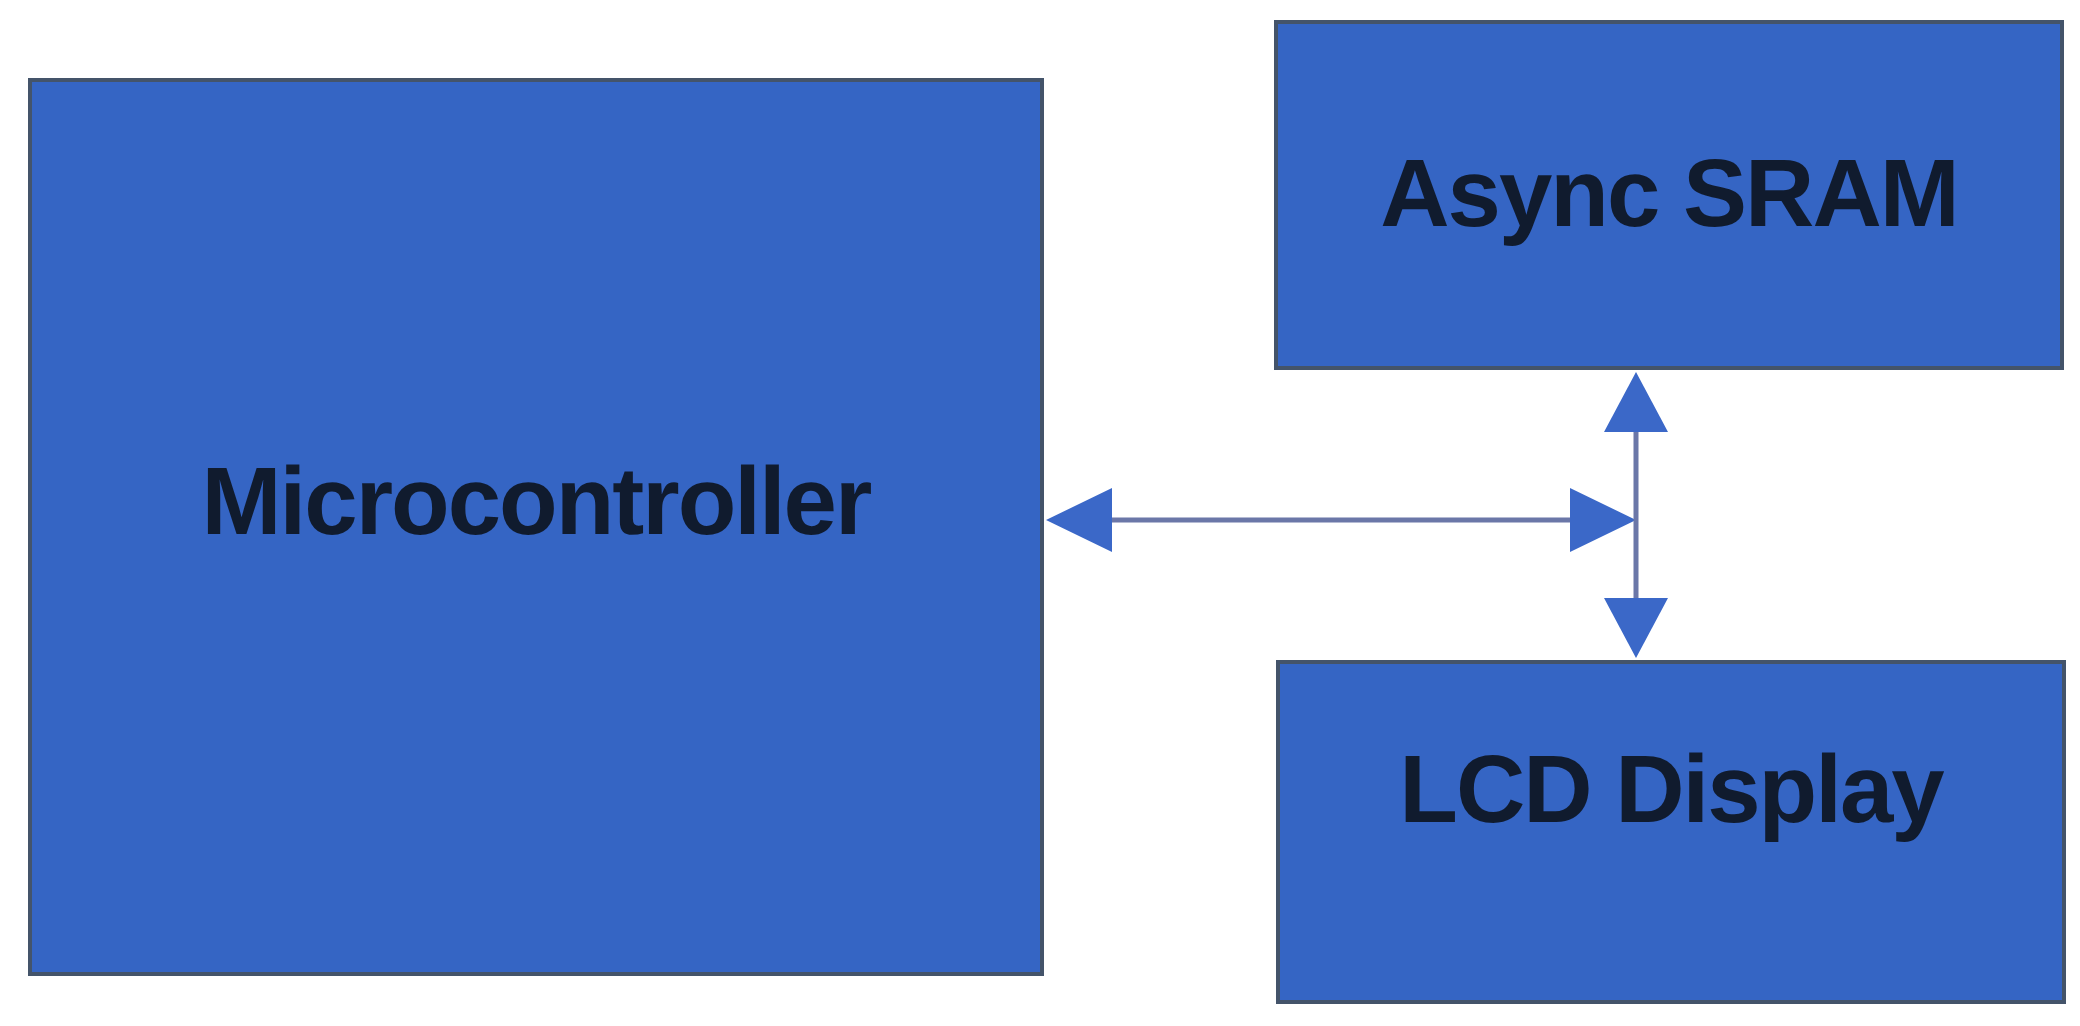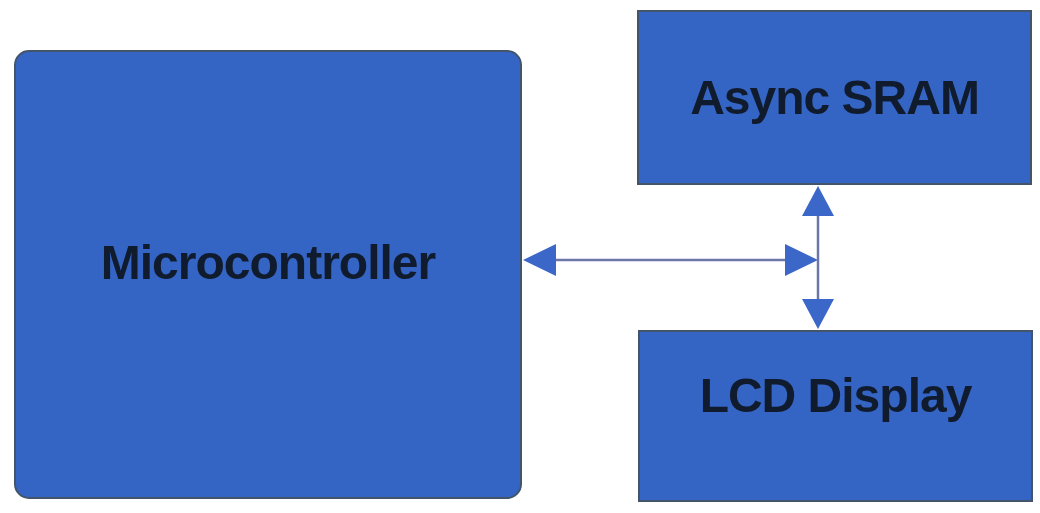--- a/index.html
+++ b/index.html
@@ -26,25 +26,24 @@
     justify-content: center;
     text-align: left;
     color: #101b2e;
     font-weight: bold;
     font-size: 48px;
     line-height: 68px;
     letter-spacing: -1px;
   }
   .node-microcontroller {
     left: 14px;
-    top: 50px;
+    top: 39px;
     width: 508px;
     height: 449px;
     padding-bottom: 24px;
-    border-radius: 15px;
   }
   .node-sram {
     left: 637px;
     top: 10px;
     width: 395px;
     height: 175px;
   }
   .node-lcd {
     left: 638px;
     top: 330px;

